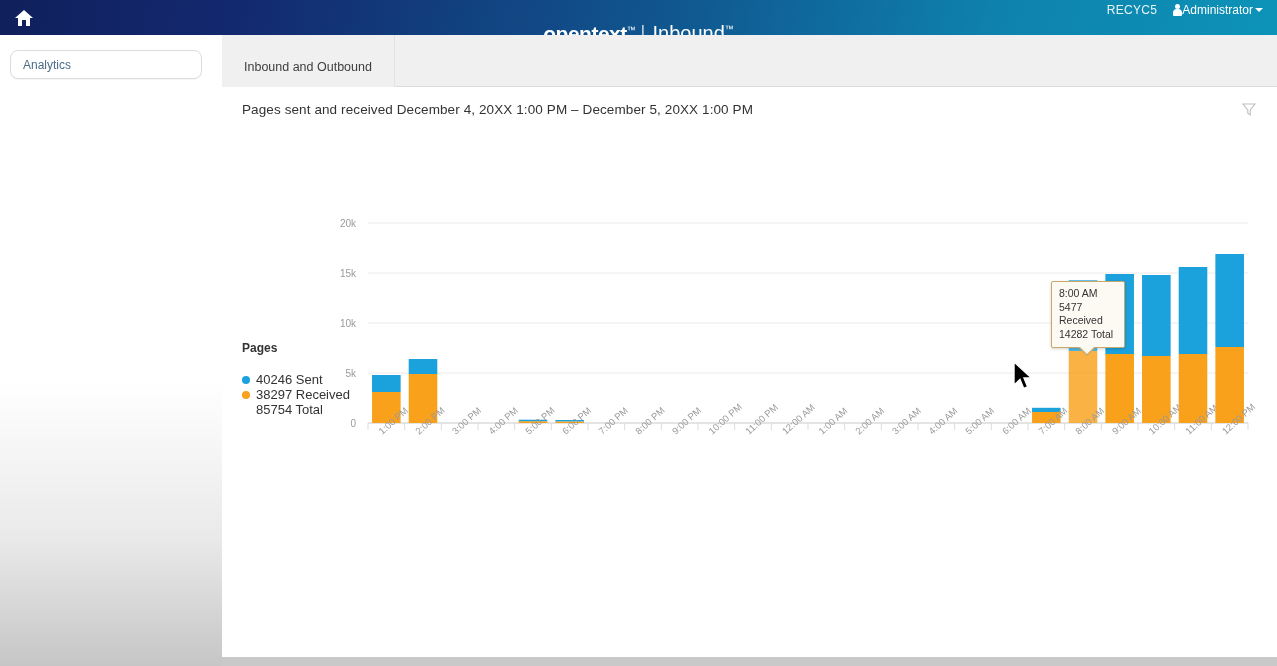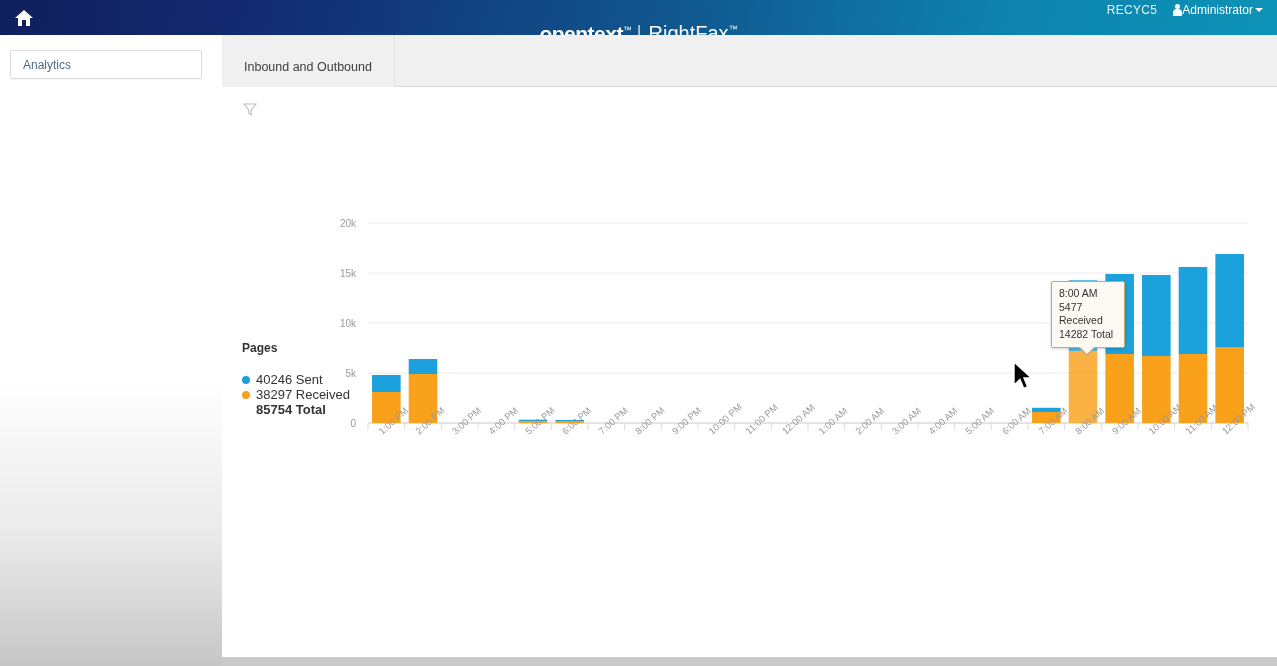--- a/index.html
+++ b/index.html
@@ -40,21 +40,21 @@
   .caret-down { width:0;height:0;border-left:4px solid transparent;border-right:4px solid transparent;border-top:4px solid #fff; margin-left:2px; }
 
   
   .leftpane {
     position:absolute; left:0; top:35px; width:222px; height:631px;
     background:#fff;
     background: linear-gradient(180deg,#ffffff 0%,#ffffff 55%,#e9e9e9 80%,#c6c6c6 100%);
   }
   .nav-card {
     position:absolute; left:10px; top:15px; width:192px; height:29px;
-    background:#fff; border:1px solid #dcdcdc; border-radius:2px;
+    background:#fff; border:1px solid #dcdcdc; border-radius:8px;
     display:flex; align-items:center; padding-left:12px;
     box-shadow:0 1px 1px rgba(0,0,0,.04);
     cursor:pointer;
   }
   .nav-card-label { font-size:12px; color:#4a6d86; }
 
   
   .content {
     position:absolute; left:222px; top:35px; width:1055px; height:631px;
     background:#c9c9c9;
@@ -85,21 +85,21 @@
   .filter-icon { width:16px; height:16px; cursor:pointer; opacity:.55; margin-right:4px; }
 
   
   .chartwrap { position:absolute; left:0; top:44px; width:1055px; height:320px; }
   .chart-svg { display:block; }
 
   .legend { position:absolute; left:20px; top:210px; width:110px; }
   .legend-title { font-size:12px; font-weight:bold; color:#333; margin-bottom:18px; }
   .legend-row { display:flex; align-items:center; font-size:13px; color:#333; line-height:14px; margin-bottom:1px; }
   .legend-dot { width:8px; height:8px; border-radius:50%; margin-right:6px; flex:0 0 8px; }
-  .legend-row.total { padding-left:14px;font-weight:bold; }
+  .legend-row.total { padding-left:14px; }
 
   
   .tooltip {
     position:absolute; left:829px; top:150px; width:74px;
     background:#fdfaf4; border:1px solid #c9a96a; border-radius:2px;
     padding:5px 7px 6px 7px;
     box-shadow:0 1px 3px rgba(0,0,0,.18);
     font-size:10.5px; color:#333; line-height:13.5px;
   }
   .tooltip::after {
@@ -118,21 +118,21 @@
 <body>
 
 <div class="topbar">
   <svg class="home-icon" viewBox="0 0 20 20">
     <path d="M10 2 L19 10 L16 10 L16 18 L12 18 L12 12 L8 12 L8 18 L4 18 L4 10 L1 10 Z" fill="#ffffff"></path>
   </svg>
 
   <div class="brand">
     <span class="brand-ot"><span>opentext</span><span class="tm">™</span></span>
     <span class="brand-sep">|</span>
-    <span class="brand-rf"><span>RightFax</span><span class="tm">™</span></span>
+    <span class="brand-rf"><span>Inbound</span><span class="tm">™</span></span>
   </div>
 
   <div class="topright">
     <span class="server-name">RECYC5</span>
     <span class="user-box">
       <span class="user-icon"></span>
       <span>Administrator</span>
       <span class="caret-down"></span>
     </span>
   </div>
@@ -148,20 +148,21 @@
 
   <div class="tabstrip">
     <div class="tab active">
       <span>Inbound and Outbound</span>
     </div>
   </div>
 
   <div class="panel">
 
     <div class="panel-header">
+      <span class="panel-title">Pages sent and received December 4, 20XX 1:00 PM – December 5, 20XX 1:00 PM</span>
       <svg class="filter-icon" viewBox="0 0 16 16">
         <path d="M2 3 L14 3 L9.2 9 L9.2 14 L6.8 12.2 L6.8 9 Z" fill="none" stroke="#8a8a8a" stroke-width="1.1"></path>
       </svg>
     </div>
 
     <div class="chartwrap">
       <svg class="chart-svg" id="chart" width="1055" height="320" viewBox="0 0 1055 320">
           <line x1="146" y1="292" x2="1026" y2="292" stroke="#c9c9c9" stroke-width="1"></line>
           <text x="134" y="296" text-anchor="end" font-size="10" fill="#9a9a9a" font-family="&quot;Liberation Sans&quot;, sans-serif">0</text>
           <line x1="146" y1="242" x2="1026" y2="242" stroke="#eaeaea" stroke-width="1"></line>

